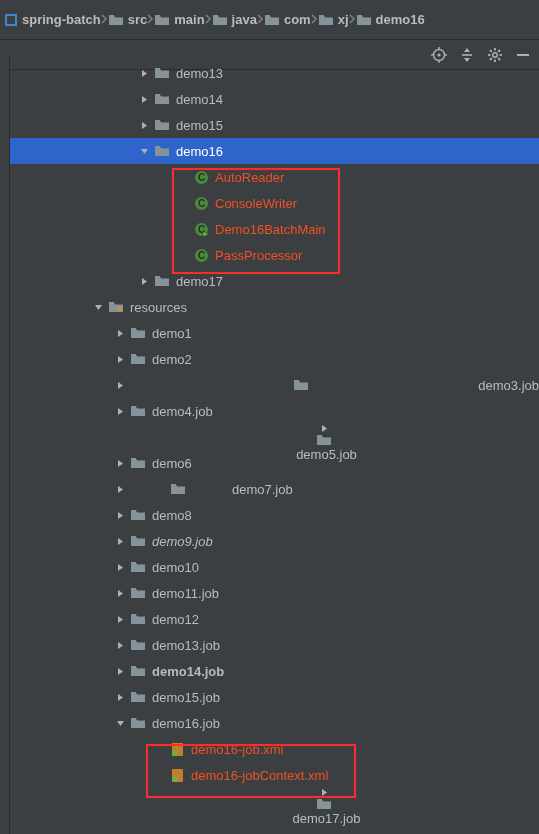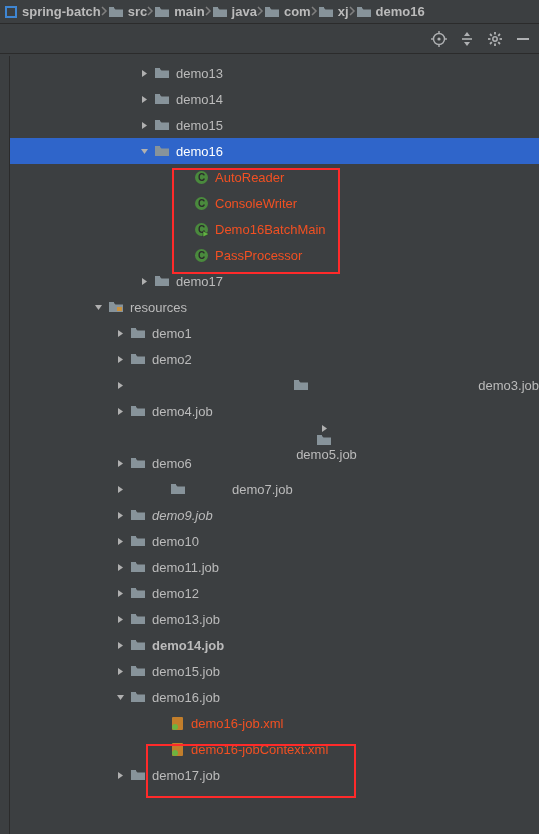--- a/index.html
+++ b/index.html
@@ -8,21 +8,21 @@
     font-family: "Segoe UI", Arial, sans-serif;
     font-size: 13px;
     color: #bbbbbb;
     width: 539px;
     height: 834px;
     overflow: hidden;
     user-select: none;
   }
   
   .breadcrumb {
-    height: 24px;
+    height: 40px;
     background: #3c3f41;
     border-bottom: 1px solid #2b2b2b;
     display: flex;
     align-items: center;
     padding: 0 4px;
     overflow: hidden;
     white-space: nowrap;
   }
   .breadcrumb .crumb {
     display: flex;
@@ -466,20 +466,34 @@
           </svg>
         </span>
         <span class="ficon">
           <svg width="16" height="14" viewBox="0 0 16 14">
             <path d="M1 3 L6 3 L7.5 4.5 L15 4.5 L15 12 L1 12 Z" fill="#87939a"></path>
             <rect x="1" y="2" width="5" height="2" fill="#87939a"></rect>
           </svg>
         </span>
         <span class="label">demo7.job</span>
       </div>
+      <div class="row" style="padding-left: 104px;">
+        <span class="arrow">
+          <svg width="9" height="9" viewBox="0 0 9 9">
+            <polygon points="2,1 7,4.5 2,8" fill="#b0b0b0"></polygon>
+          </svg>
+        </span>
+        <span class="ficon">
+          <svg width="16" height="14" viewBox="0 0 16 14">
+            <path d="M1 3 L6 3 L7.5 4.5 L15 4.5 L15 12 L1 12 Z" fill="#87939a"></path>
+            <rect x="1" y="2" width="5" height="2" fill="#87939a"></rect>
+          </svg>
+        </span>
+        <span class="label">demo8</span>
+      </div>
       <div class="row" style="padding-left: 104px; font-style: italic;">
         <span class="arrow">
           <svg width="9" height="9" viewBox="0 0 9 9">
             <polygon points="2,1 7,4.5 2,8" fill="#b0b0b0"></polygon>
           </svg>
         </span>
         <span class="ficon">
           <svg width="16" height="14" viewBox="0 0 16 14">
             <path d="M1 3 L6 3 L7.5 4.5 L15 4.5 L15 12 L1 12 Z" fill="#87939a"></path>
             <rect x="1" y="2" width="5" height="2" fill="#87939a"></rect>
@@ -598,21 +612,21 @@
       <div class="row" style="padding-left: 144px;">
         <span class="arrow blank"></span>
         <span class="ficon">
           <svg width="15" height="15" viewBox="0 0 15 15">
             <rect x="2" y="1" width="11" height="13" rx="1" fill="#c27e2b"></rect>
             <circle cx="5" cy="11" r="3" fill="#6db33f"></circle>
           </svg>
         </span>
         <span class="label highlight">demo16-jobContext.xml</span>
       </div>
-      <div class="row" style="padding-left: 104px;">
+      <div class="row" style="padding-left: 104px; flex-direction: column;">
         <span class="arrow">
           <svg width="9" height="9" viewBox="0 0 9 9">
             <polygon points="2,1 7,4.5 2,8" fill="#b0b0b0"></polygon>
           </svg>
         </span>
         <span class="ficon">
           <svg width="16" height="14" viewBox="0 0 16 14">
             <path d="M1 3 L6 3 L7.5 4.5 L15 4.5 L15 12 L1 12 Z" fill="#87939a"></path>
             <rect x="1" y="2" width="5" height="2" fill="#87939a"></rect>
           </svg>

